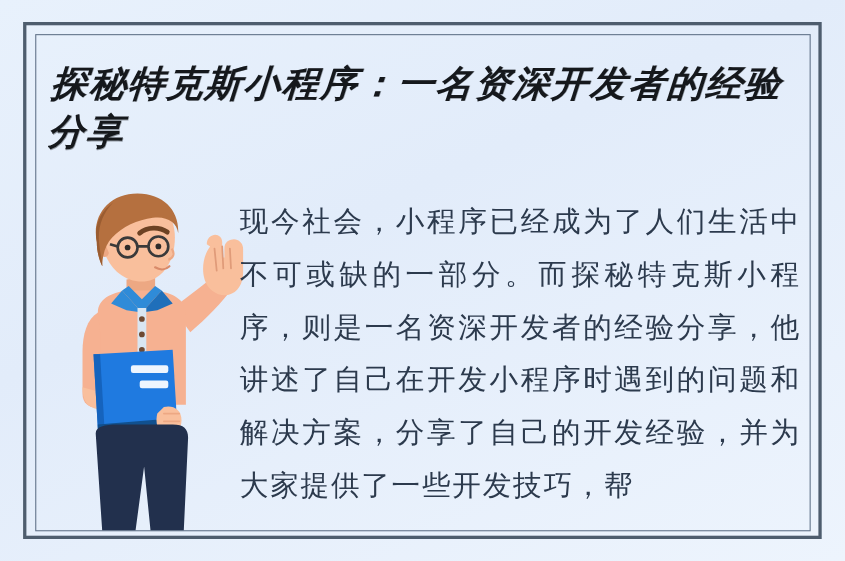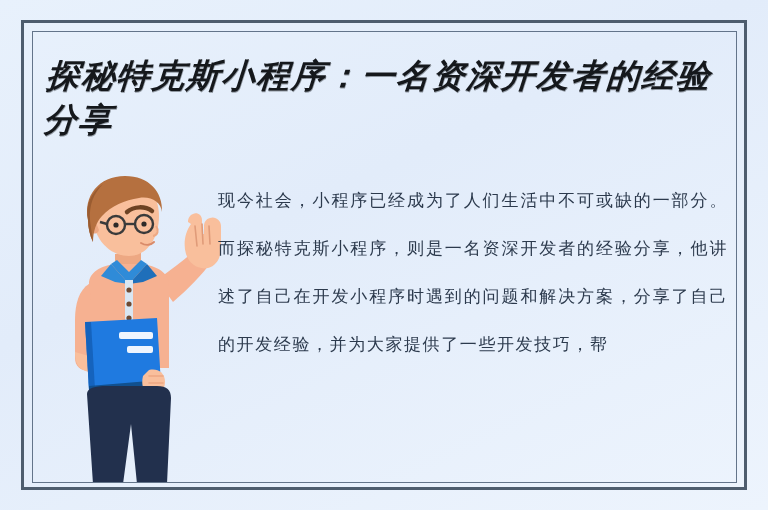--- a/index.html
+++ b/index.html
@@ -69,21 +69,21 @@
   }
 
   
   .body-copy {
     position: absolute;
     left: 185px;
     top: 145px;
     width: 510px;
     color: #2c3a4d;
     font-family: Liberation Sans, sans-serif;
-    font-size: 17px;
+    font-size: 26px;
     line-height: 48px;
     letter-spacing: 1.6px;
     text-align: justify;
     text-justify: inter-character;
   }
 
   
   .illustration {
     position: absolute;
     left: 12px;

